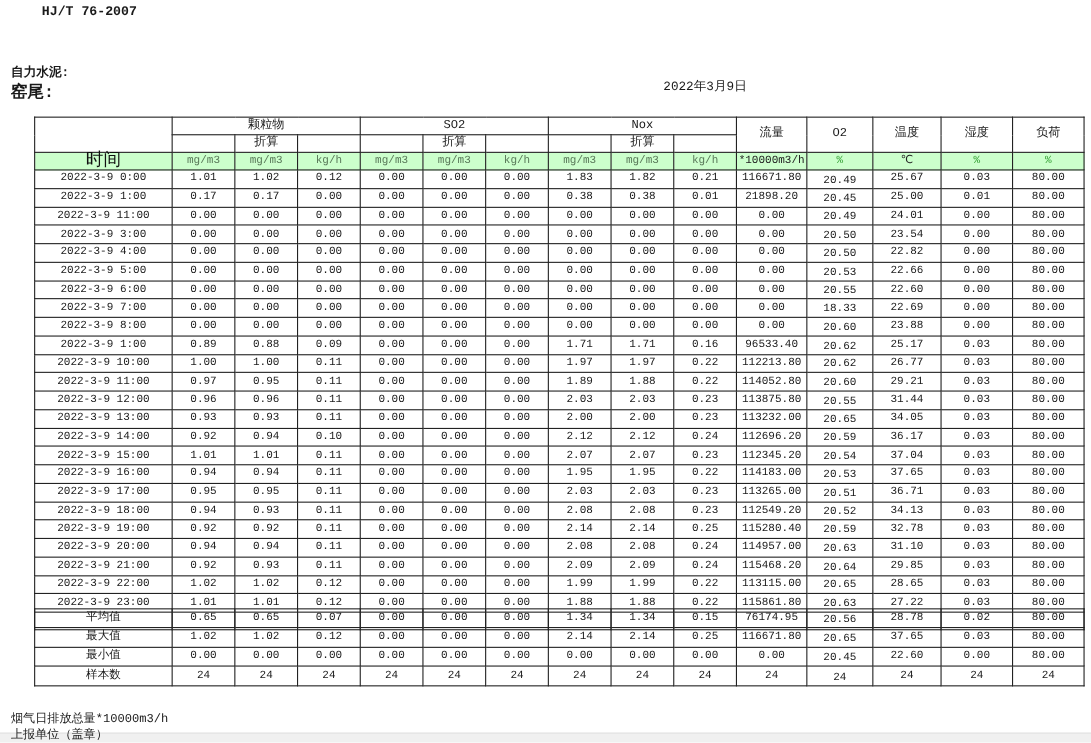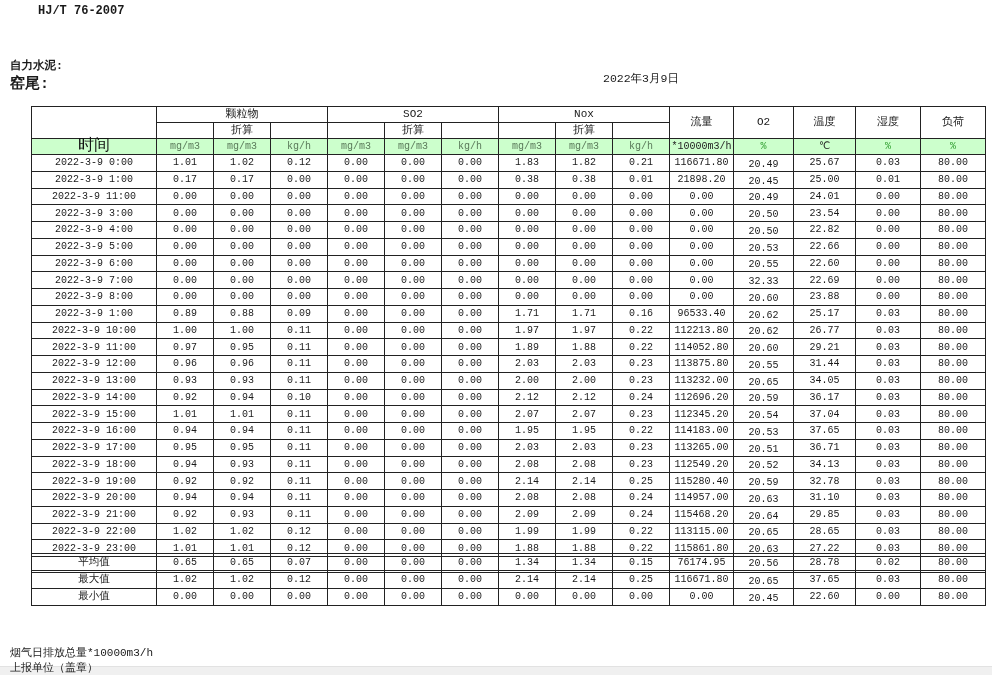--- a/index.html
+++ b/index.html
@@ -227,21 +227,21 @@
           <td>0.00</td>
           <td>0.00</td>
           <td>0.00</td>
           <td>0.00</td>
           <td>0.00</td>
           <td>0.00</td>
           <td>0.00</td>
           <td>0.00</td>
           <td>0.00</td>
           <td>0.00</td>
-          <td class="o2cell">32.33</td>
+          <td class="o2cell">18.33</td>
           <td>22.69</td>
           <td>0.00</td>
           <td>80.00</td>
         </tr>
         <tr>
           <td>2022-3-9 8:00</td>
           <td>0.00</td>
           <td>0.00</td>
           <td>0.00</td>
           <td>0.00</td>
@@ -593,20 +593,37 @@
           <td>0.00</td>
           <td>0.00</td>
           <td>0.00</td>
           <td>0.00</td>
           <td>0.00</td>
           <td>0.00</td>
           <td class="o2cell">20.45</td>
           <td>22.60</td>
           <td>0.00</td>
           <td>80.00</td>
+        </tr>
+        <tr>
+          <td class="lab">样本数</td>
+          <td>24</td>
+          <td>24</td>
+          <td>24</td>
+          <td>24</td>
+          <td>24</td>
+          <td>24</td>
+          <td>24</td>
+          <td>24</td>
+          <td>24</td>
+          <td>24</td>
+          <td class="o2cell">24</td>
+          <td>24</td>
+          <td>24</td>
+          <td>24</td>
         </tr>
       </tbody>
   </table>
 
   <div class="abs footnote">烟气日排放总量*10000m3/h</div>
   <div class="abs report-unit">上报单位（盖章）</div>
   <div class="abs unit-word">单位</div>
   <div class="abs bottom-strip"></div>
 
 </div>

